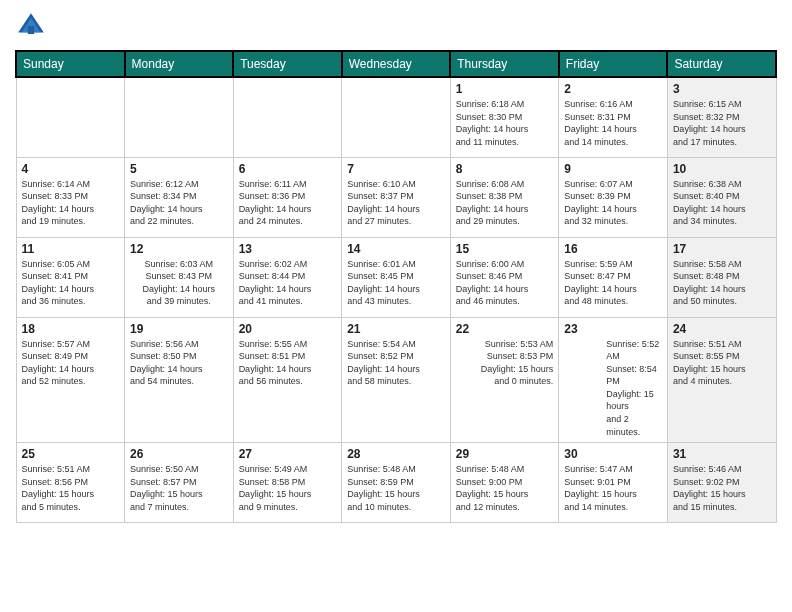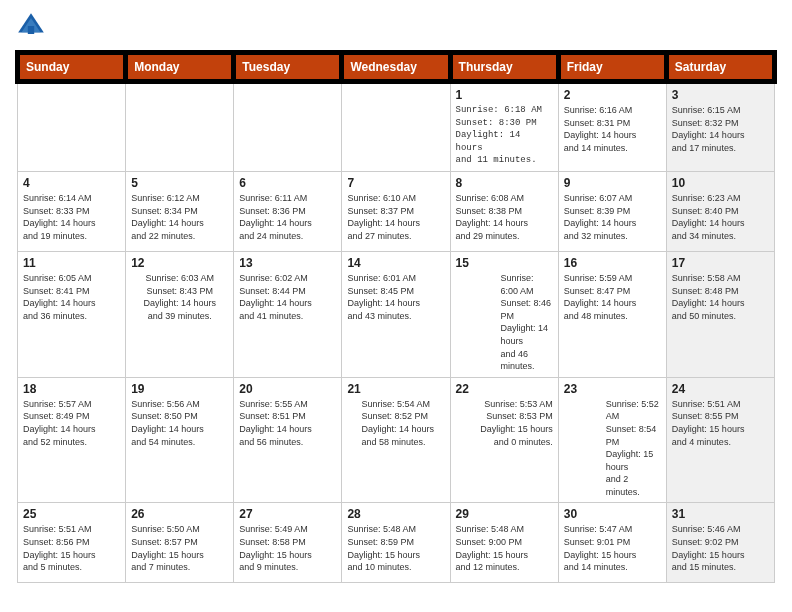--- a/index.html
+++ b/index.html
@@ -56,27 +56,27 @@
     }
     .location {
       font-size: 14px;
       color: #444;
     }
     .calendar {
       width: 100%;
       border-collapse: collapse;
     }
     .calendar th {
-      background-color: #c2410c;
+      background-color: #0f766e;
       color: #fff;
       font-size: 12px;
-      font-weight: bold;
+      font-weight: normal;
       padding: 5px 6px;
       text-align: left;
-      border: 5px solid #000000;
+      border: 2px solid #000000;
     }
     .calendar td {
       vertical-align: top;
       border: 1px solid #ccc;
       padding: 4px 5px;
       font-size: 9.5px;
       color: #333;
       width: calc(100% / 7);
       height: 80px;
       background: #fff;
@@ -135,21 +135,21 @@
         </tr>
     </thead>
     <tbody id="calendar-body">
     <tr>
           <td class="empty"></td>
           <td class="empty"></td>
           <td class="empty"></td>
           <td class="empty"></td>
           <td>
             <span class="day-num">1</span>
-            <div class="day-info" style="white-space: pre-line; font-family: Liberation Mono, monospace;">Sunrise: 6:18 AM
+            <div class="day-info" style="white-space: pre-line;">Sunrise: 6:18 AM
 Sunset: 8:30 PM
 Daylight: 14 hours
 and 11 minutes.</div>
           </td>
           <td>
             <span class="day-num">2</span>
             <div class="day-info" style="white-space: pre-line;">Sunrise: 6:16 AM
 Sunset: 8:31 PM
 Daylight: 14 hours
 and 14 minutes.</div>
@@ -200,21 +200,21 @@
           </td>
           <td>
             <span class="day-num">9</span>
             <div class="day-info" style="white-space: pre-line;">Sunrise: 6:07 AM
 Sunset: 8:39 PM
 Daylight: 14 hours
 and 32 minutes.</div>
           </td>
           <td class="shaded">
             <span class="day-num">10</span>
-            <div class="day-info" style="white-space: pre-line;">Sunrise: 6:23 AM
+            <div class="day-info" style="white-space: pre-line;">Sunrise: 6:38 AM
 Sunset: 8:40 PM
 Daylight: 14 hours
 and 34 minutes.</div>
           </td>
         </tr>
         <tr>
           <td>
             <span class="day-num">11</span>
             <div class="day-info" style="white-space: pre-line;">Sunrise: 6:05 AM
 Sunset: 8:41 PM
@@ -237,21 +237,21 @@
           </td>
           <td>
             <span class="day-num">14</span>
             <div class="day-info" style="white-space: pre-line;">Sunrise: 6:01 AM
 Sunset: 8:45 PM
 Daylight: 14 hours
 and 43 minutes.</div>
           </td>
           <td>
             <span class="day-num">15</span>
-            <div class="day-info" style="white-space: pre-line; margin-left: 45px;">Sunrise: 6:00 AM
+            <div class="day-info" style="white-space: pre-line;">Sunrise: 6:00 AM
 Sunset: 8:46 PM
 Daylight: 14 hours
 and 46 minutes.</div>
           </td>
           <td>
             <span class="day-num">16</span>
             <div class="day-info" style="white-space: pre-line;">Sunrise: 5:59 AM
 Sunset: 8:47 PM
 Daylight: 14 hours
 and 48 minutes.</div>
@@ -281,21 +281,21 @@
           </td>
           <td>
             <span class="day-num">20</span>
             <div class="day-info" style="white-space: pre-line;">Sunrise: 5:55 AM
 Sunset: 8:51 PM
 Daylight: 14 hours
 and 56 minutes.</div>
           </td>
           <td>
             <span class="day-num">21</span>
-            <div class="day-info" style="white-space: pre-line; margin-left: 14px;">Sunrise: 5:54 AM
+            <div class="day-info" style="white-space: pre-line;">Sunrise: 5:54 AM
 Sunset: 8:52 PM
 Daylight: 14 hours
 and 58 minutes.</div>
           </td>
           <td>
             <span class="day-num">22</span>
             <div class="day-info" style="white-space: pre-line; text-align: right;">Sunrise: 5:53 AM
 Sunset: 8:53 PM
 Daylight: 15 hours
 and 0 minutes.</div>

